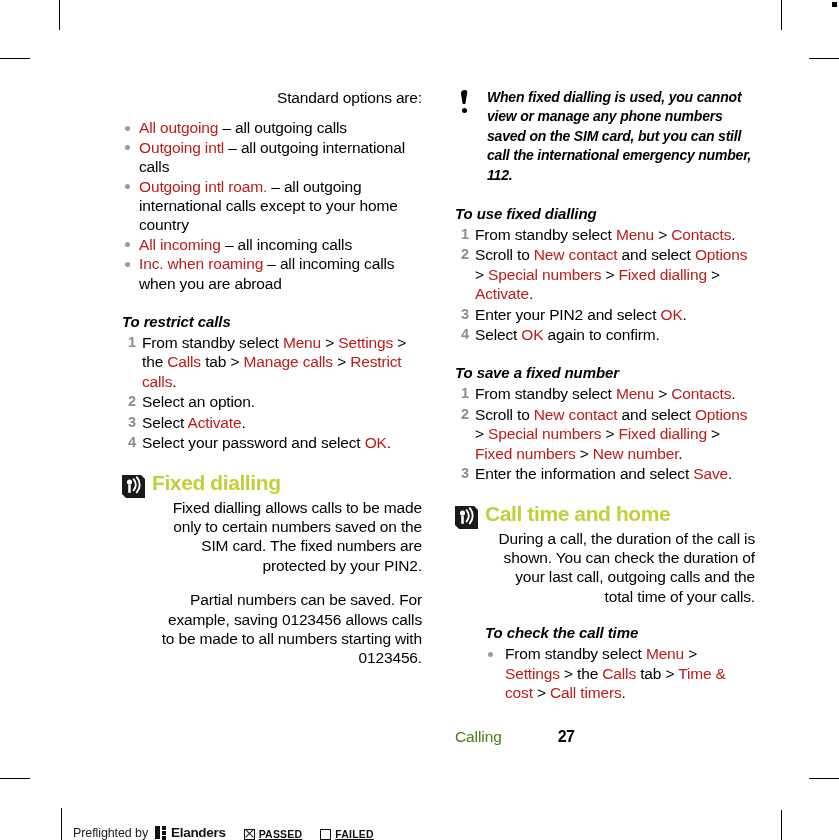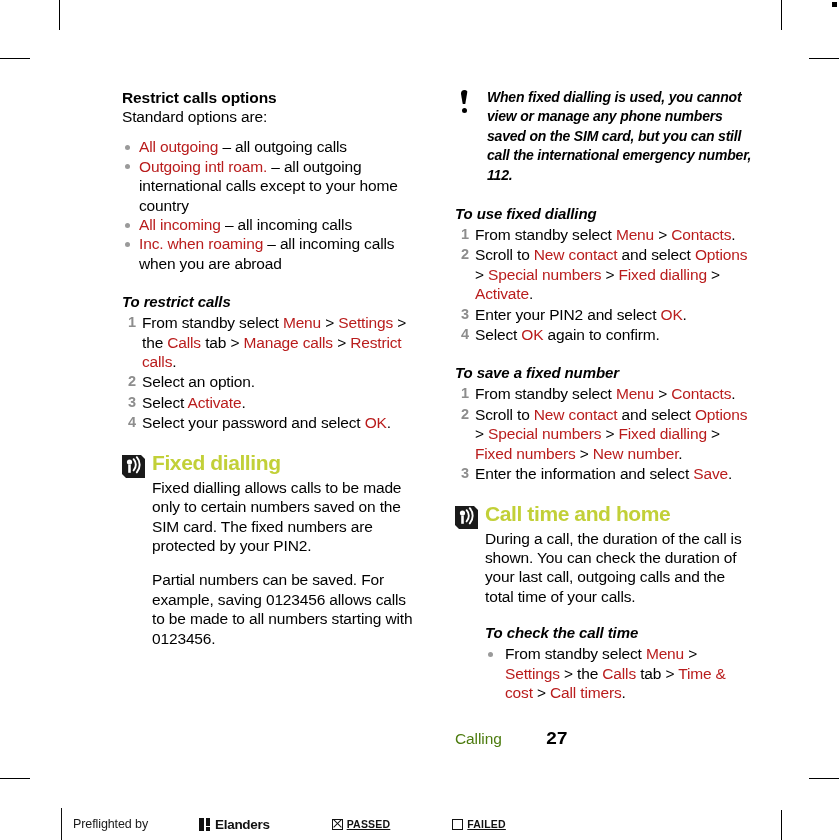--- a/index.html
+++ b/index.html
@@ -50,20 +50,21 @@
     font-weight: bold;
     line-height: 19px;
     margin: 0;
     letter-spacing: -0.1px;
   }
   p.body {
     font-size: 15.5px;
     line-height: 19.4px;
     margin: 0 0 0 0;
     letter-spacing: -0.15px;
+    text-align: right;
   }
   p.body + p.body { margin-top: 15px; }
 
   .accent { color: #b91c1c; }
 
   
   ul.bullets {
     list-style: none;
     margin: 11px 0 0 0;
     padding: 0;
@@ -195,38 +196,36 @@
     width: 300px;
     display: flex;
     align-items: baseline;
   }
   .footer-label {
     color: #4d7c0f;
     font-size: 15.5px;
     letter-spacing: -0.1px;
   }
   .footer-page {
-    font-size: 19px;
-    font-weight: bold;
-    margin-left: 44px;
+    font-size: 16px;
+    font-weight: bold;
+    margin-left: 56px;
     letter-spacing: -0.5px;
-    font-family: Liberation Mono, monospace;
   }
 
   
   .preflight {
     position: absolute;
     left: 61px;
     top: 808px;
     height: 32px;
     display: flex;
-    align-items: center;
+    align-items: flex-end;
     padding-left: 12px;
     font-size: 12px;
-    gap: 44px;
   }
   .pf-text {
     font-size: 12.5px;
     letter-spacing: -0.1px;
     color: #1a1a1a;
   }
   .pf-logo {
     display: inline-flex;
     align-items: center;
     margin-left: 7px;
@@ -305,25 +304,25 @@
 <div class="crop crop-h" style="left:809px;top:58px;"></div>
 <div class="reg-square" style="left:832px;top:2px;"></div>
 <div class="crop crop-h" style="left:0;    top:778px;"></div>
 <div class="crop crop-h" style="left:809px;top:778px;"></div>
 <div class="crop crop-v" style="left:781px;top:810px;"></div>
 
 <div class="page">
 
   <div class="col col-left">
 
-    <h3 class="h-sub">Restrict calls options</h3>
     <p class="body">Standard options are:</p>
 
     <ul class="bullets">
         <li><span class="accent">All outgoing</span><span> – all outgoing calls</span></li>
+        <li><span class="accent">Outgoing intl</span><span> – all outgoing international calls</span></li>
         <li><span class="accent">Outgoing intl roam.</span><span> – all outgoing international calls except to your home country</span></li>
         <li><span class="accent">All incoming</span><span> – all incoming calls</span></li>
         <li><span class="accent">Inc. when roaming</span><span> – all incoming calls when you are abroad</span></li>
       </ul>
 
     <div class="proc-title">To restrict calls</div>
     <ol class="steps">
         <li><span class="num">1</span><span>From standby select </span><span class="accent">Menu</span><span> &gt; </span><span class="accent">Settings</span><span> &gt; the </span><span class="accent">Calls</span><span> tab &gt; </span><span class="accent">Manage calls</span><span> &gt; </span><span class="accent">Restrict calls</span><span>.</span></li>
         <li><span class="num">2</span><span>Select an option.</span></li>
         <li><span class="num">3</span><span>Select </span><span class="accent">Activate</span><span>.</span></li>

